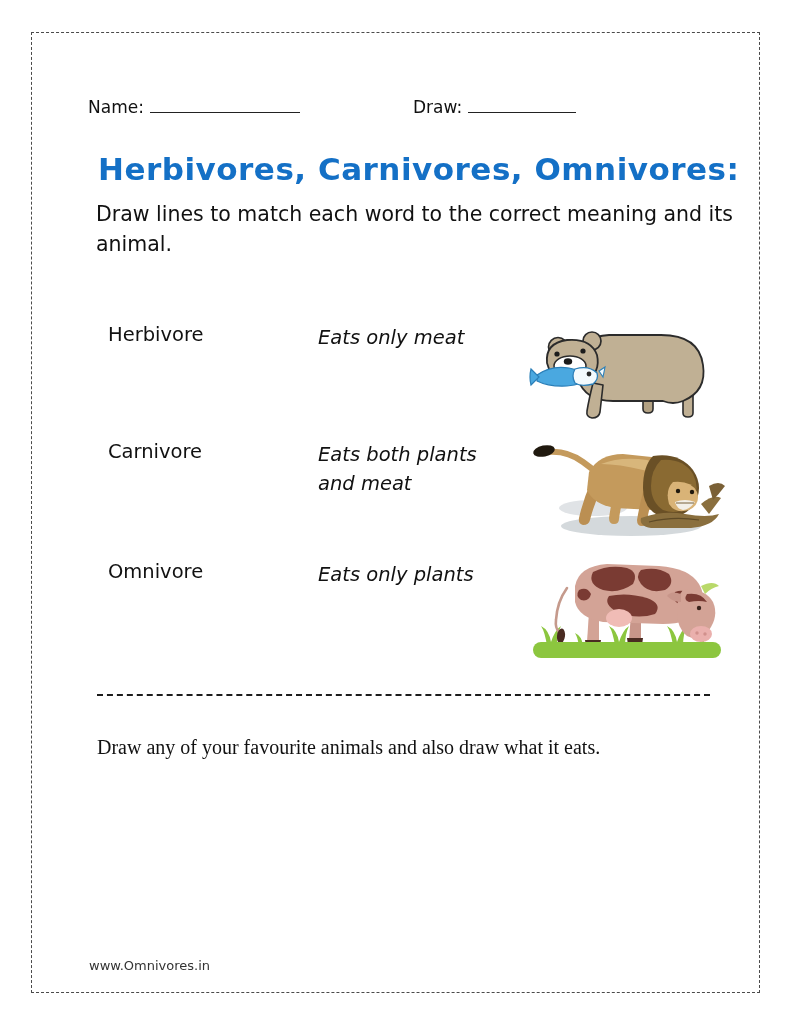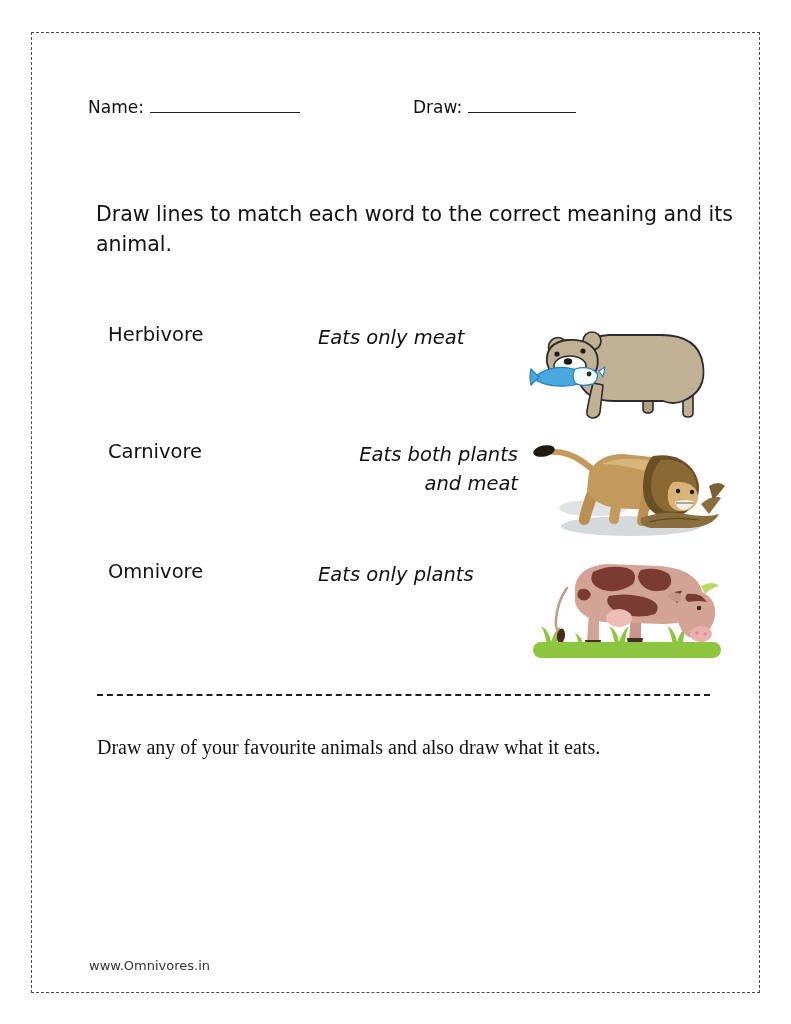--- a/index.html
+++ b/index.html
@@ -95,21 +95,21 @@
     top: 0;
     width: 791px;
     height: 1024px;
   }
   .match-row {
     position: absolute;
     left: 0;
     width: 791px;
   }
   #row-0 { top: 323px; height: 112px; }
-  #row-1 { top: 440px; height: 118px; text-align: right; }
+  #row-1 { top: 440px; height: 118px; }
   #row-2 { top: 560px; height: 112px; padding-left: 12px; }
 
   .term {
     position: absolute;
     left: 108px;
     top: 0px;
     font-family: "DejaVu Sans", sans-serif;
     font-size: 19.5px;
     color: #111111;
     white-space: nowrap;
@@ -188,20 +188,21 @@
     <div class="field" id="field-name">
       <span class="lbl">Name:</span>
       <span class="rule"></span>
     </div>
     <div class="field" id="field-class">
       <span class="lbl">Draw:</span>
       <span class="rule"></span>
     </div>
   </div>
 
+  <div id="title">Herbivores,  Carnivores,  Omnivores:</div>
 
   <div id="instruction">Draw lines to match each word to the correct  meaning and its animal.</div>
 
   <div id="match-area">
 
     <div class="match-row" id="row-0">
       <div class="term">Herbivore</div>
       <div class="meaning">Eats only meat</div>
       <div class="animal">
         <svg viewBox="0 0 208 112" xmlns="http://www.w3.org/2000/svg">

